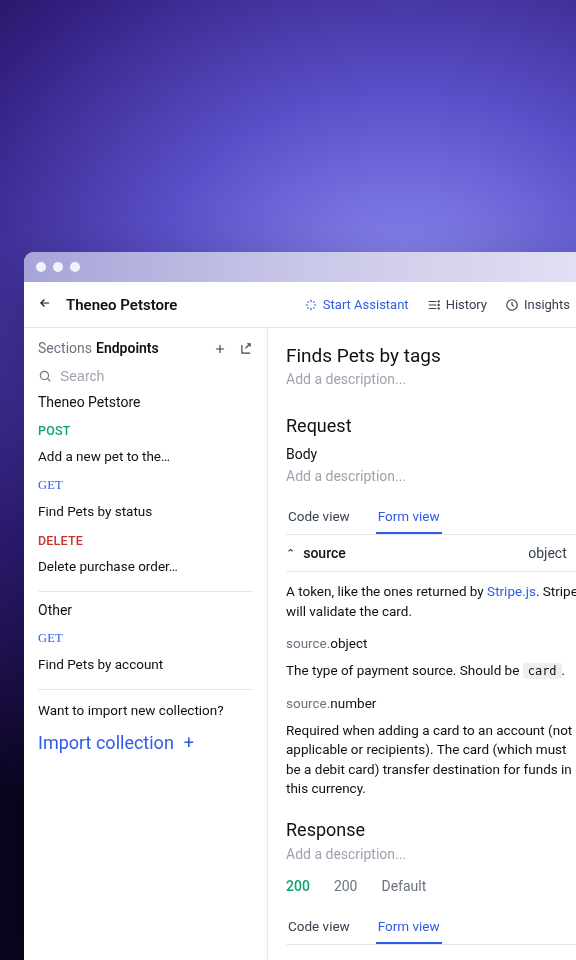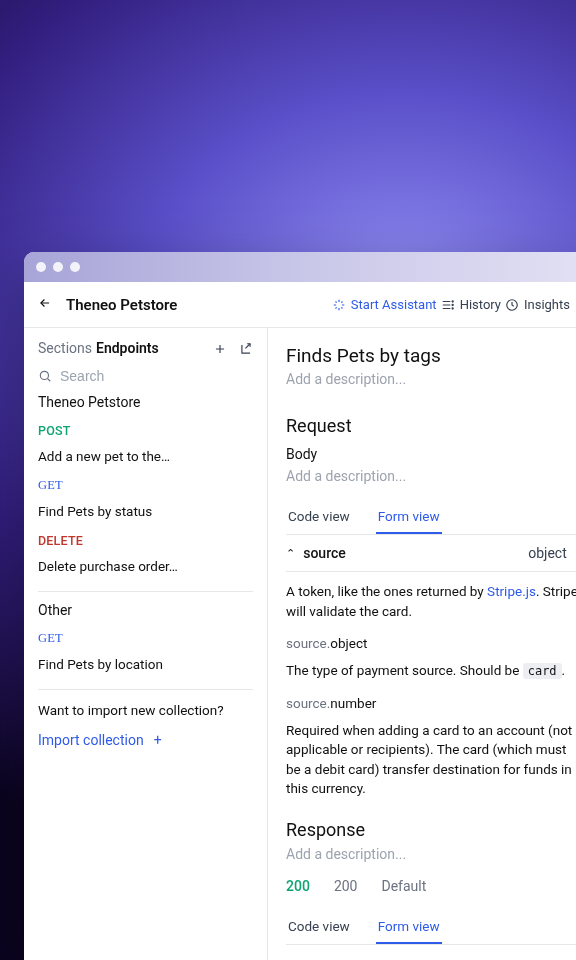--- a/index.html
+++ b/index.html
@@ -24,21 +24,21 @@
   background: linear-gradient(90deg, #a7a4d8 0%, #c9c7e8 50%, #e2e0f3 100%);
   display: flex; align-items: center; padding-left: 12px; gap: 7px;
 }
 .dot { width: 10px; height: 10px; border-radius: 50%; background: rgba(255,255,255,.85); }
 .topbar {
   height: 46px; border-bottom: 1px solid #e5e7eb;
   display: flex; align-items: center; padding: 0 14px; gap: 14px;
 }
 .back-arrow { font-size: 16px; color: #111; }
 .breadcrumb { font-weight: 600; font-size: 15px; color: #111; flex: 1; }
-.top-actions { display: flex; gap: 4px; align-items: flex-start; font-size: 13px; white-space: nowrap; }
+.top-actions { display: flex; gap: 18px; align-items: flex-start; font-size: 13px; white-space: nowrap; }
 .top-action { display: flex; align-items: center; gap: 5px; color: #374151; cursor: pointer; }
 .top-action.primary { color: #2f5bea; }
 .icon { display: inline-flex; width: 14px; height: 14px; }
 .body { flex: 1; display: flex; overflow: hidden; }
 .sidebar { width: 244px; border-right: 1px solid #e5e7eb; padding: 12px 14px; overflow: hidden; }
 .sb-tabs { display: flex; align-items: flex-end; gap: 4px; font-size: 14px; }
 .sb-tab { color: #6b7280; cursor: pointer; }
 .sb-tab.active { color: #111; font-weight: 600; }
 .sb-tabs .spacer { flex: 1; }
 .sb-iconbtn { color: #374151; cursor: pointer; font-size: 15px; }
@@ -47,21 +47,21 @@
 .search input::placeholder { color: #9ca3af; }
 .sb-section-title { font-size: 14px; color: #111; margin-top: 10px; margin-bottom: 6px; }
 .endpoint-row { display: flex; gap: 10px; padding: 7px 0; font-size: 13.5px; cursor: pointer; align-items: baseline; flex-direction: column; }
 .method { width: 52px; font-weight: 500; font-size: 12.5px; letter-spacing: .2px; }
 .method.post { color: #0ea371; }
 .method.get { color: #2f5bea; font-family: Liberation Serif, serif; }
 .method.delete { color: #c0362c; }
 .ep-label { color: #111; white-space: nowrap; overflow: hidden; text-overflow: ellipsis; flex: 1; }
 .sb-hr { border: none; border-top: 1px solid #e5e7eb; margin: 10px 0; }
 .import-q { font-size: 13.5px; color: #111; margin-top: 12px; }
-.import-link { color: #2f5bea; font-size: 14px; margin-top: 14px; display: flex; gap: 10px; cursor: pointer; }
+.import-link { color: #2f5bea; font-size: 18px; margin-top: 14px; display: flex; gap: 10px; cursor: pointer; }
 .main { flex: 1; padding: 16px 0 16px 18px; overflow: hidden; }
 .page-title { font-size: 19px; color: #111; margin-bottom: 4px; }
 .placeholder { color: #9ca3af; font-size: 14px; }
 .section-h { font-size: 18px; color: #111; margin-top: 28px; }
 .sub-h { font-size: 14px; color: #111; margin-top: 10px; }
 .tabs { display: flex; gap: 24px; border-bottom: 1px solid #e5e7eb; margin-top: 16px; font-size: 13.5px; }
 .tab { padding: 8px 2px; color: #374151; cursor: pointer; border-bottom: 2px solid transparent; }
 .tab.active { color: #2f5bea; border-bottom-color: #2f5bea; }
 .param-head { display: flex; align-items: center; gap: 8px; padding: 10px 0; border-bottom: 1px solid #e5e7eb; font-size: 14px; }
 .caret { font-size: 11px; color: #111; }
@@ -171,21 +171,21 @@
         <div class="endpoint-row">
           <span class="method delete">DELETE</span>
           <span class="ep-label">Delete purchase order…</span>
         </div>
 
         <hr class="sb-hr">
 
         <div class="sb-section-title">Other</div>
         <div class="endpoint-row">
           <span class="method get">GET</span>
-          <span class="ep-label">Find Pets by location</span>
+          <span class="ep-label">Find Pets by account</span>
         </div>
 
         <hr class="sb-hr">
 
         <div class="import-q">Want to import new collection?</div>
         <div class="import-link">
           <span>Import collection</span>
           <span>+</span>
         </div>
       </div>

